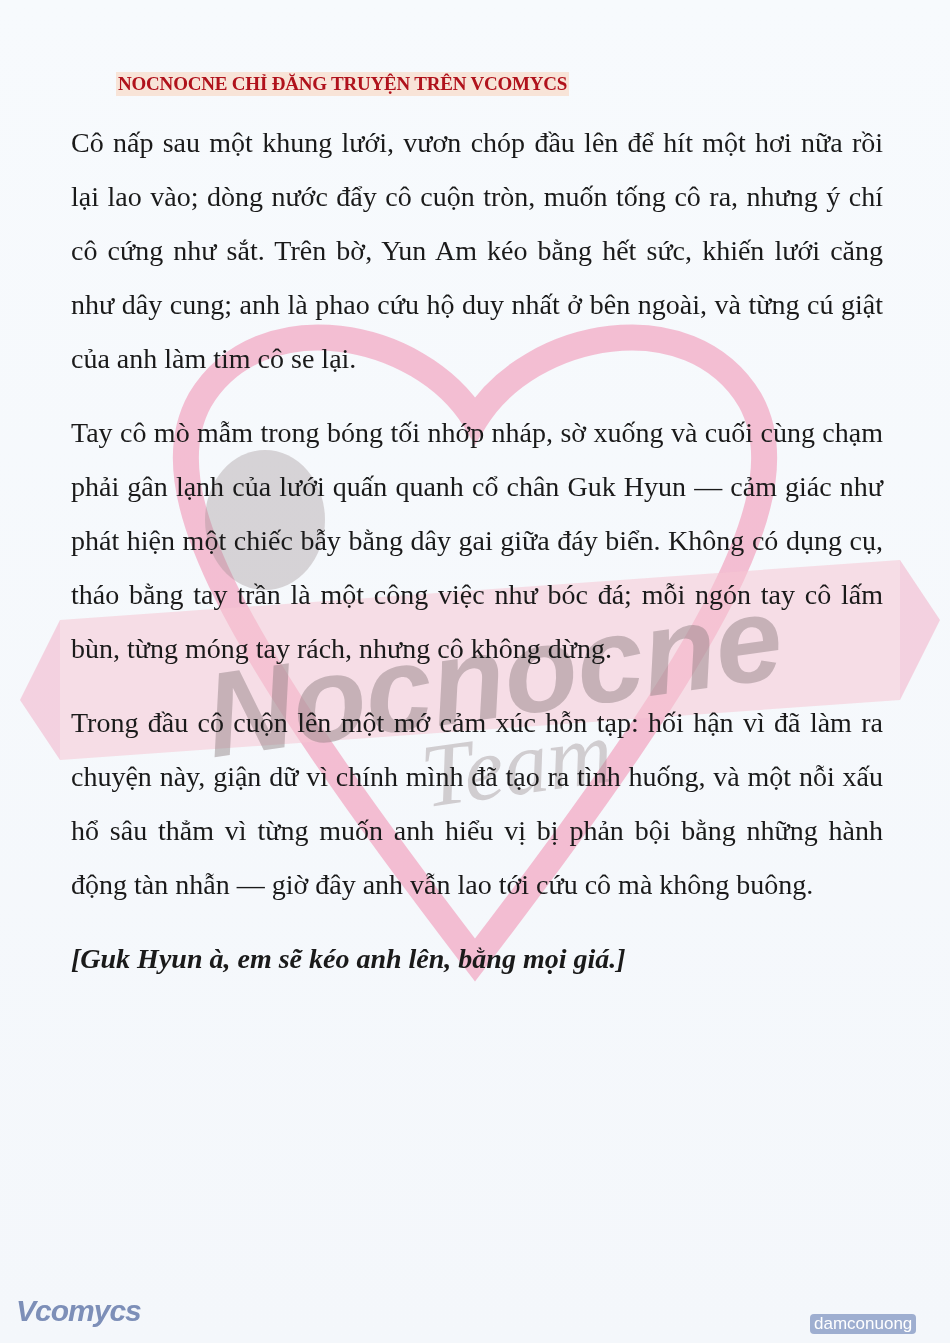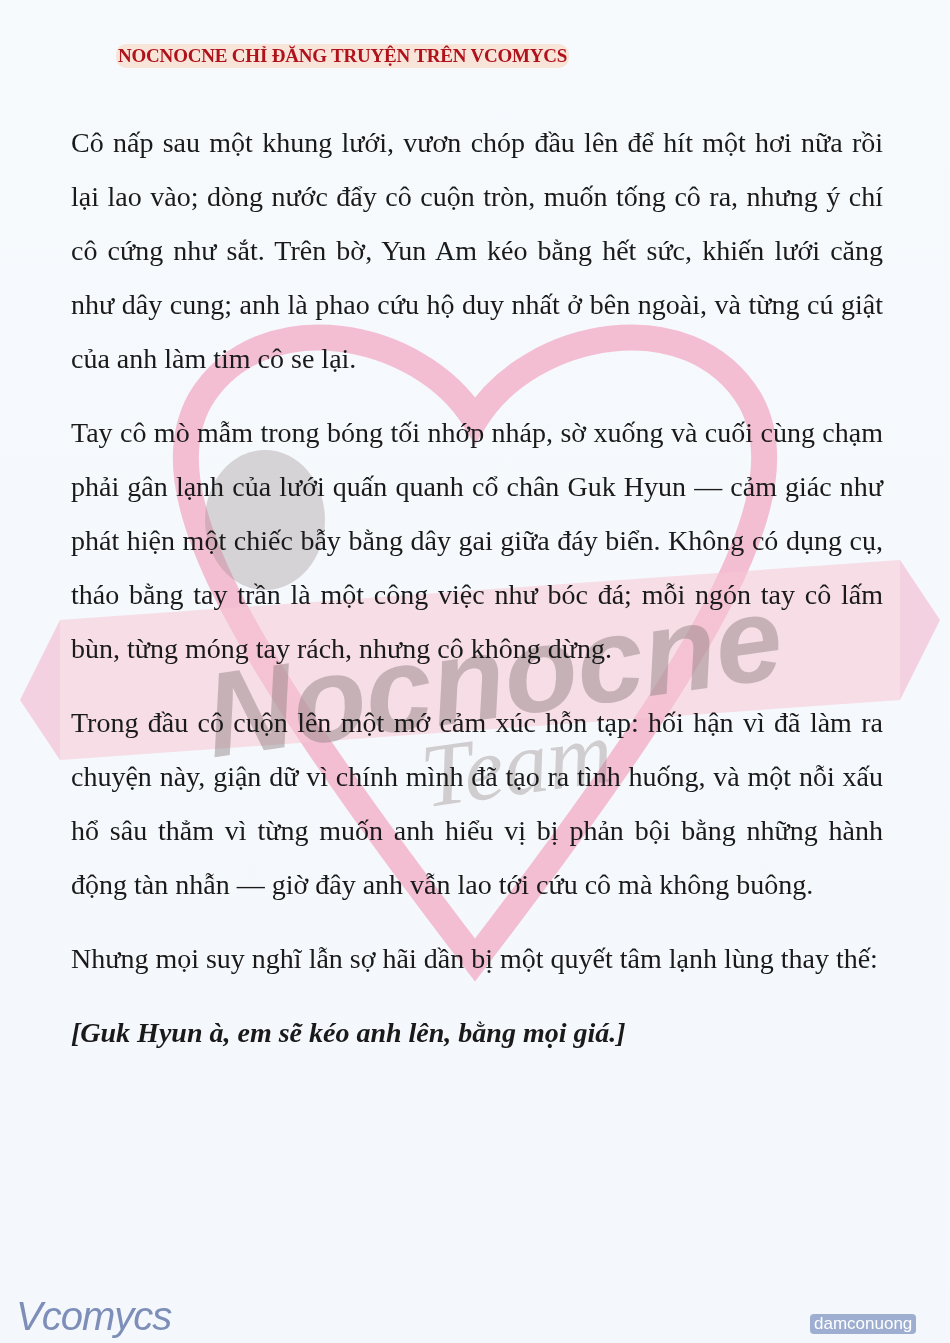--- a/index.html
+++ b/index.html
@@ -1,23 +1,23 @@
 <!DOCTYPE html>
 <html><head>
 <meta charset="utf-8">
 <style>
   html, body { margin:0; padding:0; }
   body { width:950px; height:1343px; background:#f6f9fc; position:relative; overflow:hidden; font-family:"Liberation Serif","DejaVu Serif",serif; }
   .page { position:absolute; left:0; top:0; width:950px; height:1343px; background:linear-gradient(#f7fafd,#f4f7fb); }
-  .banner { position:absolute; left:116px; top:44px; font-family:"Liberation Serif",serif; font-weight:bold; font-size:19px; color:#b0121c; background:#f8e4d8; padding:1px 2px; letter-spacing:-0.2px;border-radius:10px; }
+  .banner { position:absolute; left:116px; top:72px; font-family:"Liberation Serif",serif; font-weight:bold; font-size:19px; color:#b0121c; background:#f8e4d8; padding:1px 2px; letter-spacing:-0.2px; }
   .watermark { position:absolute; left:0; top:0; width:950px; height:1343px; pointer-events:none; }
   .content { position:absolute; left:71px; top:116px; width:812px; color:#1a1a1a; font-size:28px; line-height:54px; text-align:justify; }
   .content p { margin:0 0 20px 0; }
   .content p.quote { font-style:italic; font-weight:bold; margin-top:4px; }
-  .footer-logo { position:absolute; left:16px; top:1294px; font-family:"Liberation Sans",sans-serif; font-style:italic; font-weight:normal; font-size:40px; color:#7d8fb8; letter-spacing:-1px; }
+  .footer-logo { position:absolute; left:16px; top:1294px; font-family:"Liberation Sans",sans-serif; font-style:italic; font-weight:bold; font-size:30px; color:#7d8fb8; letter-spacing:-1px; }
   .footer-credit { position:absolute; left:810px; top:1314px; font-family:"Liberation Sans",sans-serif; font-size:17px; color:#ffffff; background:#9eaed0; padding:0 4px; border-radius:4px; }
 </style>
 </head>
 <body>
 
 <div class="page">
 
   <svg class="watermark" viewBox="0 0 950 1343">
     <path d="M475 420 C 420 330, 260 300, 200 400 C 150 490, 230 640, 475 960 C 720 640, 800 490, 750 400 C 690 300, 530 330, 475 420 Z" fill="none" stroke="#f2a9c4" stroke-width="26" opacity="0.75"></path>
     <path d="M60 620 L 900 560 L 900 700 L 60 760 Z" fill="#f6c7d4" opacity="0.55"></path>
@@ -27,19 +27,18 @@
     <text x="200" y="720" font-family="Liberation Sans, sans-serif" font-weight="bold" font-style="italic" font-size="120" fill="#8d7e80" opacity="0.45" transform="rotate(-8 475 650)">Nocnocne</text>
     <text x="420" y="800" font-family="Liberation Serif, serif" font-style="italic" font-size="90" fill="#8d7e80" opacity="0.35" transform="rotate(-8 475 760)">Team</text>
   </svg>
 
   <div class="banner">NOCNOCNE CHỈ ĐĂNG TRUYỆN TRÊN VCOMYCS</div>
 
   <div class="content">
     <p>Cô nấp sau một khung lưới, vươn chóp đầu lên để hít một hơi nữa rồi lại lao vào; dòng nước đẩy cô cuộn tròn, muốn tống cô ra, nhưng ý chí cô cứng như sắt. Trên bờ, Yun Am kéo bằng hết sức, khiến lưới căng như dây cung; anh là phao cứu hộ duy nhất ở bên ngoài, và từng cú giật của anh làm tim cô se lại.</p>
     <p>Tay cô mò mẫm trong bóng tối nhớp nháp, sờ xuống và cuối cùng chạm phải gân lạnh của lưới quấn quanh cổ chân Guk Hyun — cảm giác như phát hiện một chiếc bẫy bằng dây gai giữa đáy biển. Không có dụng cụ, tháo bằng tay trần là một công việc như bóc đá; mỗi ngón tay cô lấm bùn, từng móng tay rách, nhưng cô không dừng.</p>
     <p>Trong đầu cô cuộn lên một mớ cảm xúc hỗn tạp: hối hận vì đã làm ra chuyện này, giận dữ vì chính mình đã tạo ra tình huống, và một nỗi xấu hổ sâu thẳm vì từng muốn anh hiểu vị bị phản bội bằng những hành động tàn nhẫn — giờ đây anh vẫn lao tới cứu cô mà không buông.</p>
-    <p>Nhưng mọi suy nghĩ lẫn sợ hãi dần bị một quyết tâm lạnh lùng thay thế:</p>
     <p class="quote">[Guk Hyun à, em sẽ kéo anh lên, bằng mọi giá.]</p>
   </div>
 
   <div class="footer-logo">Vcomycs</div>
   <div class="footer-credit">damconuong</div>
 </div>
 
 </body></html>

